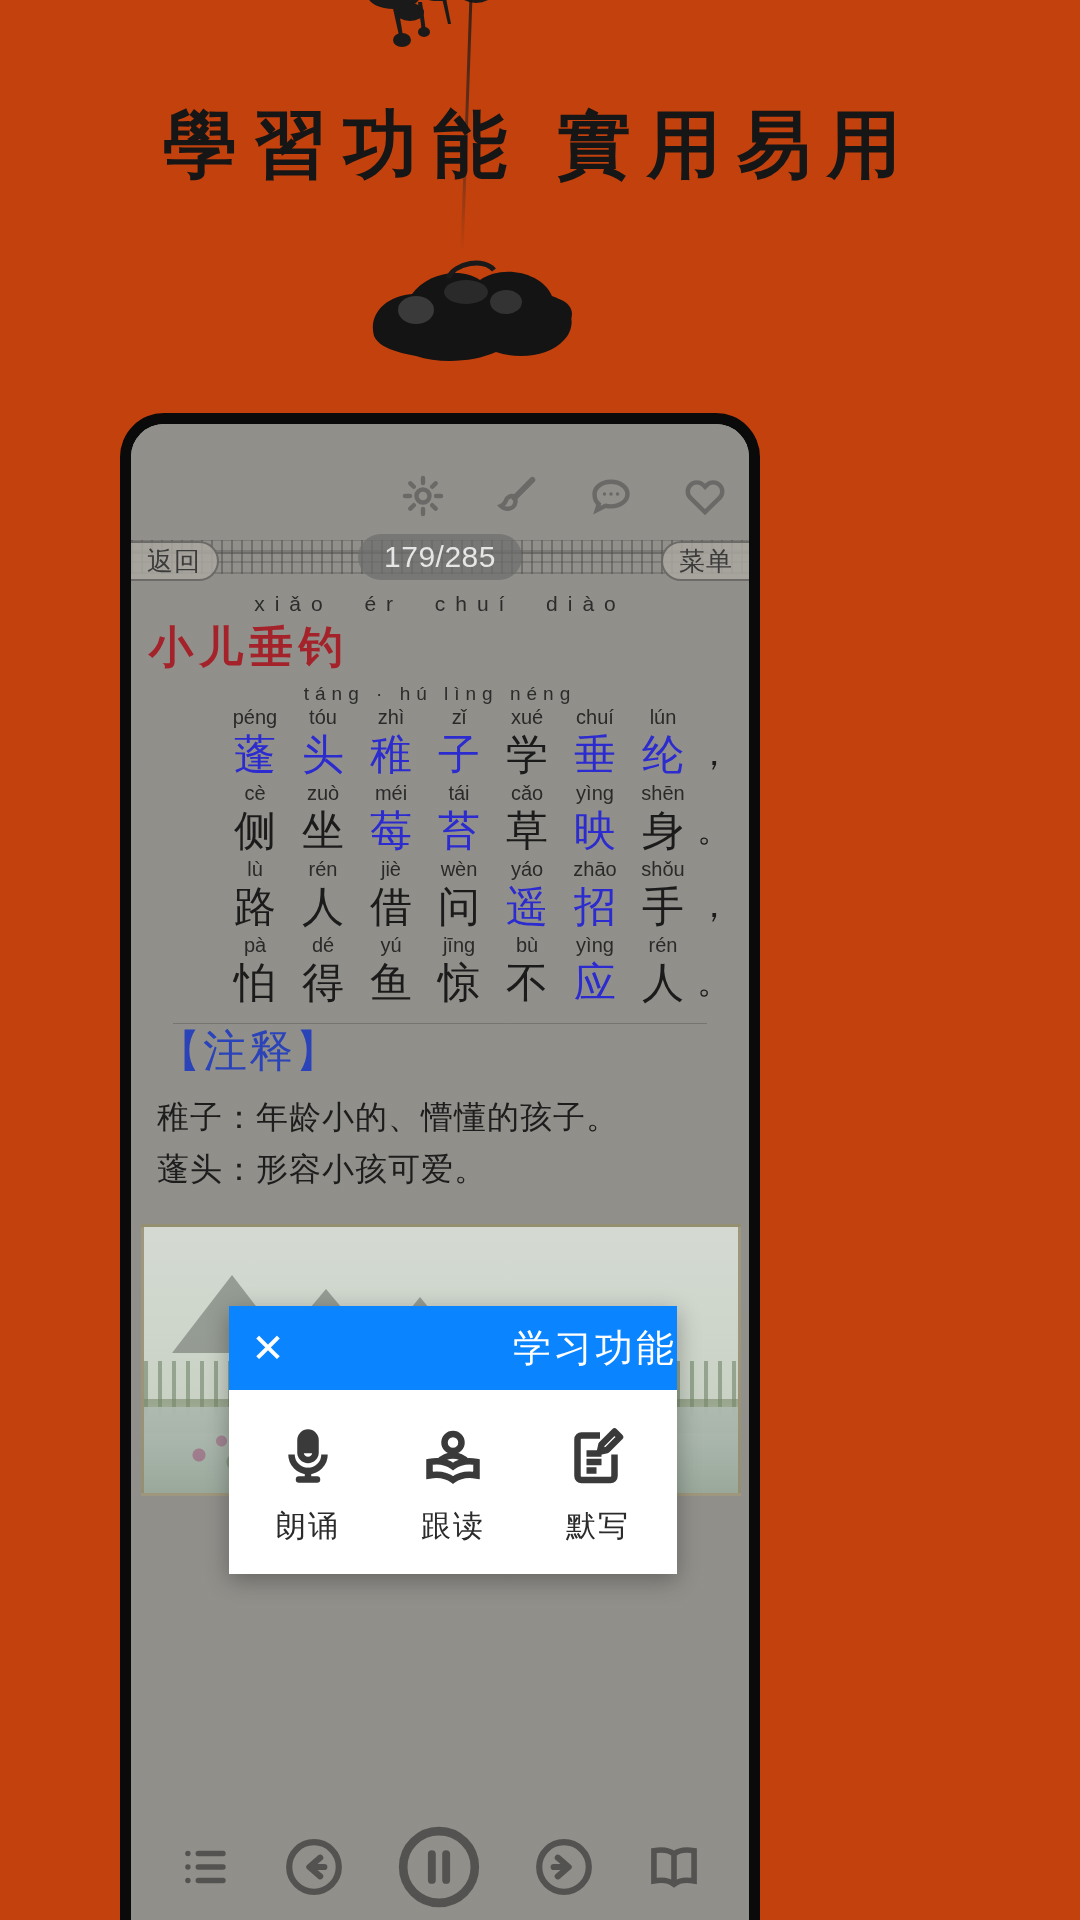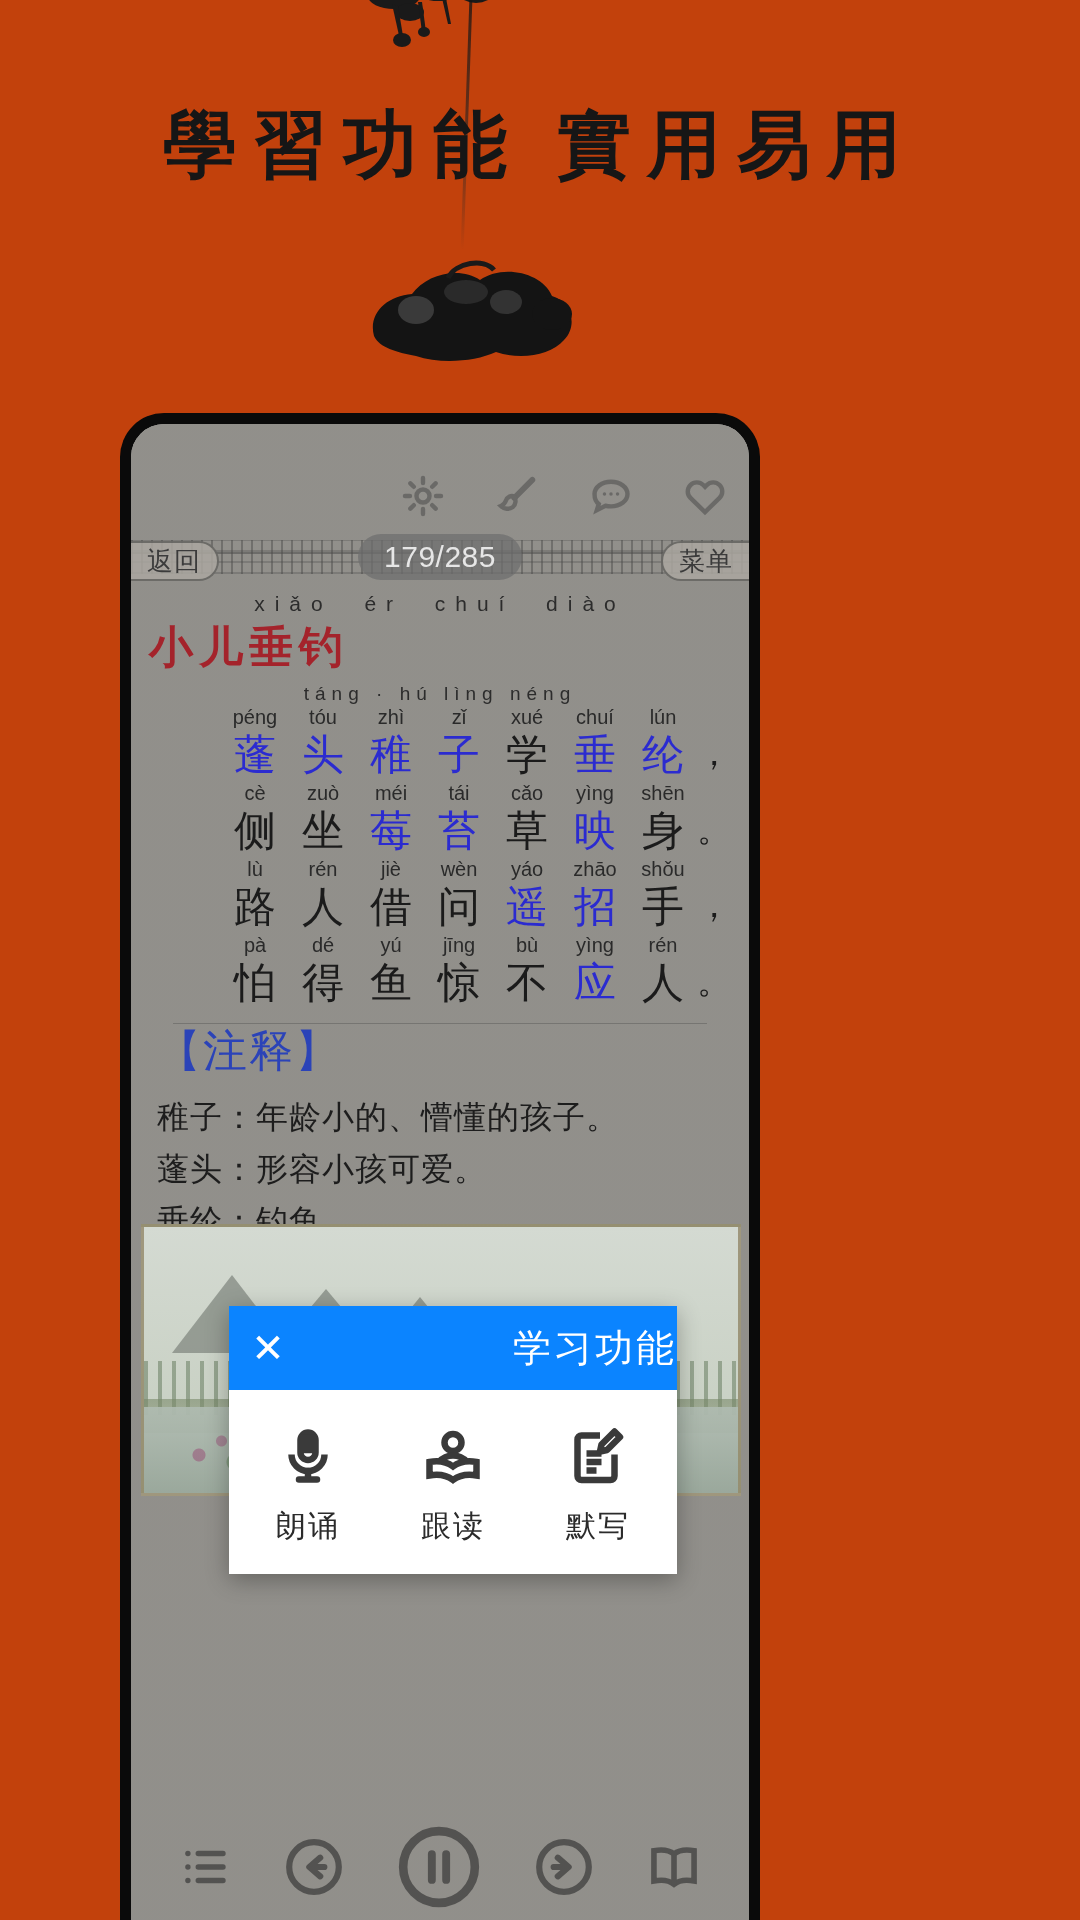--- a/index.html
+++ b/index.html
@@ -528,21 +528,20 @@
               <div class="punct">。</div>
             </div>
           </div>
         <div class="divider"></div>
       </div>
 
       <div class="notes">
         <div class="notes-title">【注释】</div>
         <div class="note-line">稚子：年龄小的、懵懂的孩子。</div>
         <div class="note-line">蓬头：形容小孩可爱。</div>
-        <div class="note-line">垂纶：钓鱼。</div>
       </div>
 
       <div class="painting">
         <div class="pt-sky"></div>
         <div class="mtn m1"></div>
         <div class="mtn m2"></div>
         <div class="mtn m3"></div>
         <div class="trees"></div>
         <div class="bank"></div>
         <div class="river"></div>

